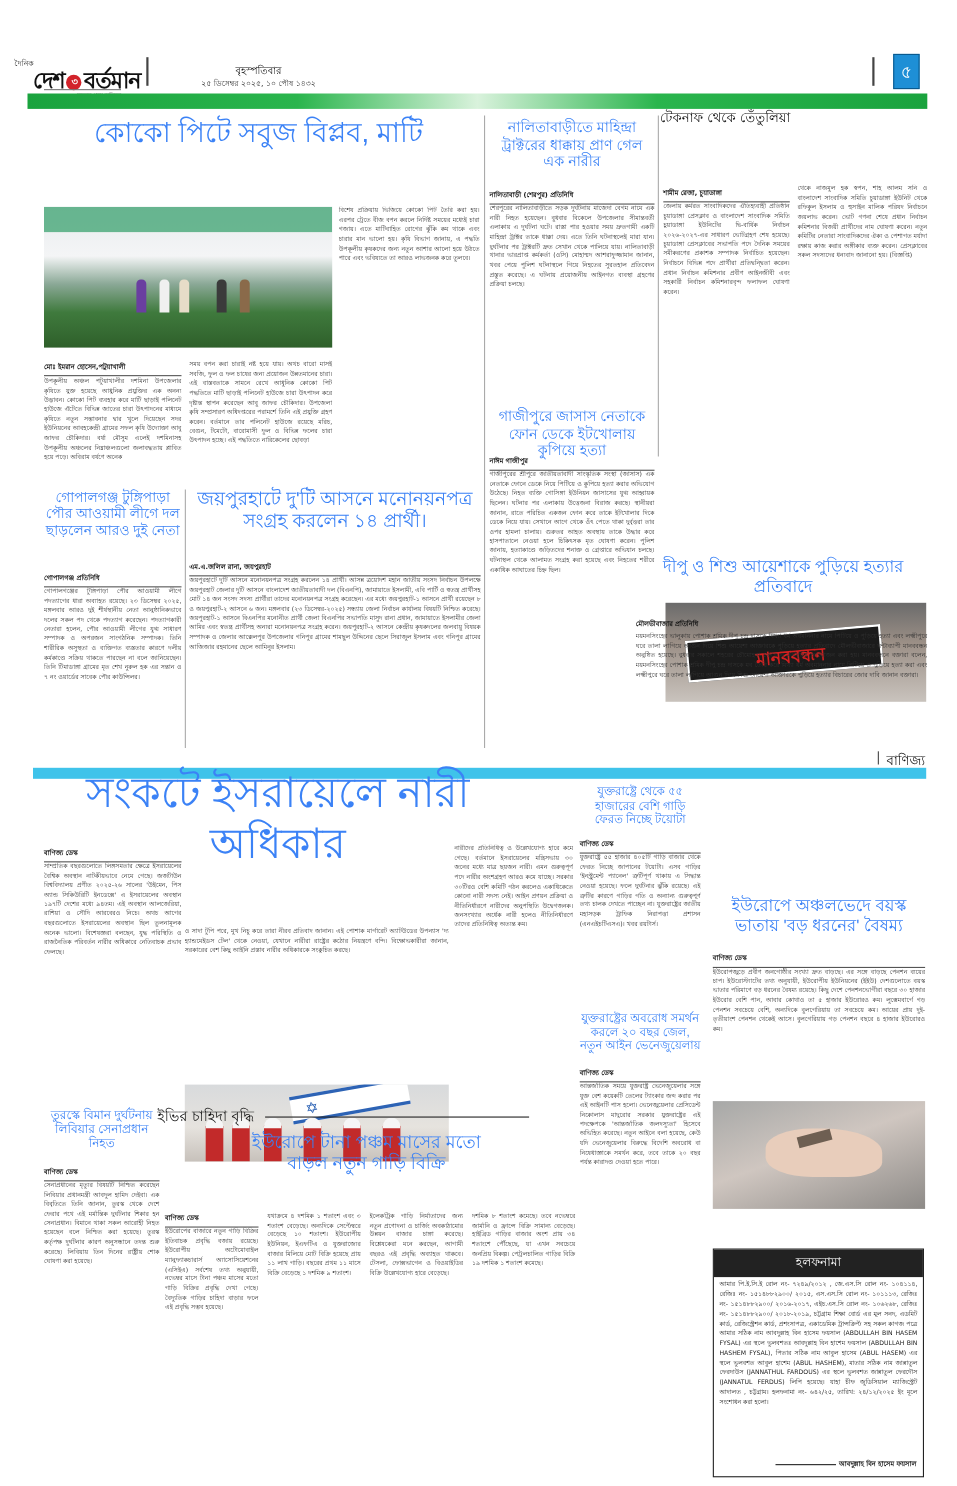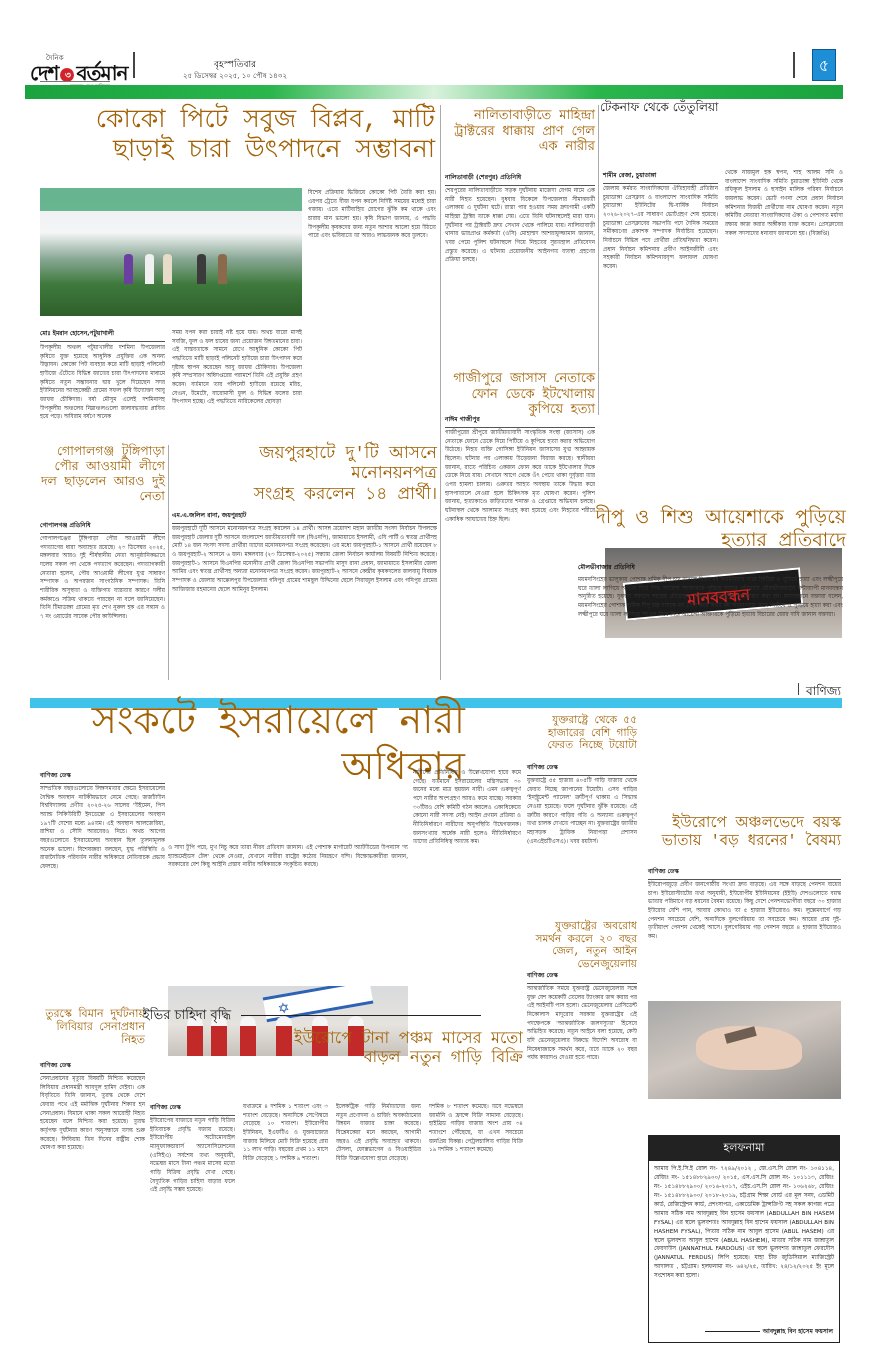--- a/index.html
+++ b/index.html
@@ -1,30 +1,30 @@
 <!DOCTYPE html>
 <html><head>
 <meta charset="utf-8">
 <style>
   * { box-sizing: border-box; margin: 0; padding: 0; }
   body { width: 870px; height: 1351px; background: #fff; font-family: "DejaVu Sans", sans-serif; color: #111; position: relative; overflow: hidden; }
   .abs { position: absolute; }
-  .logo-small { left: 46px; top: 52px; font-size: 7px; color: #333; }
+  .logo-small { left: 13px; top: 52px; font-size: 7px; color: #333; }
   .logo { left: 30px; top: 58px; font-size: 20px; font-weight: bold; color: #111; letter-spacing: -1px; }
   .logo .o { display: inline-block; width: 14px; height: 14px; border-radius: 50%; background: #d2232a; color: #fff; font-size: 9px; text-align: center; line-height: 14px; vertical-align: middle; margin: 0 2px; }
   .logo-tag { left: 40px; top: 81px; width: 70px; border-top: 1px solid #777; font-size: 5px; color: #555; text-align: right; padding-top: 1px; }
   .vbar { width: 2px; background: #444; }
   .day { left: 165px; top: 57px; width: 140px; text-align: center; font-size: 9px; }
   .date { left: 150px; top: 70px; width: 170px; text-align: center; font-size: 7px; color: #333; }
   .section-title { left: 600px; top: 58px; font-size: 12px; margin-top: 40px; }
   .page-no { left: 812px; top: 49px; width: 24px; height: 32px; background: #1e8fd6; color: #fff; font-size: 16px; text-align: center; line-height: 32px; border: 1px solid #0a5a8f; }
   .green-band { left: 25px; top: 85px; width: 818px; height: 14px; background: linear-gradient(90deg,#1aa33e 0%,#2ab54d 30%,#d9f2dc 50%,#2ab54d 70%,#1aa33e 100%); }
   .blue-band { left: 30px; top: 698px; width: 812px; height: 10px; background: #3fc3ea; }
 
-  .hl { font-family: Liberation Mono, monospace; line-height: 1.2; text-align: right; color: #a16207; }
+  .hl { font-family: Liberation Sans, sans-serif; line-height: 1.2; text-align: center; color: #3b82f6; }
   .byline { font-size: 6px; font-weight: bold; border-bottom: 1px solid #555; padding-bottom: 2px; }
   .body-text { font-size: 5.6px; line-height: 1.55; color: #333; text-align: justify; overflow: hidden; }
   .rule-v { width: 1px; background: #aaa; }
 
   .photo { overflow: hidden; }
   .farm-photo { background: linear-gradient(180deg,#e9ecef 0%,#f4f5f6 35%,#8aa896 55%,#3f7a3d 75%,#2e5f2a 100%); position: relative; }
   .farm-photo .roof { position:absolute; left:0; top:0; width:100%; height:18%; background:#2f9c66; opacity:.7; }
   .farm-photo .p { position:absolute; bottom:25%; width:9px; height:30px; border-radius:4px 4px 0 0; }
   .rally-photo { background: linear-gradient(180deg,#6b6b6b 0%,#9b8f86 40%,#c9c3bd 100%); position: relative; }
   .rally-photo .banner { position:absolute; left:8%; top:30%; width:75%; height:42%; background:#1b1b1b; border:2px solid #fff; transform: rotate(-5deg); }
@@ -55,21 +55,20 @@
 <div class="abs vbar" style="left:133px;top:52px;height:26px;"></div>
 <div class="abs day">বৃহস্পতিবার</div>
 <div class="abs date">২৫ ডিসেম্বর ২০২৫, ১০ পৌষ ১৪৩২</div>
 <div class="abs section-title">টেকনাফ থেকে তেঁতুলিয়া</div>
 <div class="abs vbar" style="left:793px;top:52px;height:26px;"></div>
 <div class="abs page-no">৫</div>
 <div class="abs green-band"></div>
 
 <div class="abs hl" style="left:35px;top:106px;width:400px;font-size:25px;">
   <div>কোকো পিটে সবুজ বিপ্লব, মাটি</div>
-  <div>ছাড়াই চারা উৎপাদনে সম্ভাবনা</div>
 </div>
 <div class="abs photo farm-photo" style="left:40px;top:188px;width:262px;height:128px;">
   <div class="roof"></div>
   <div class="p" style="left:32%;background:#6a3fa0;"></div>
   <div class="p" style="left:40%;background:#f0f0f0;"></div>
   <div class="p" style="left:47%;background:#e7dcc8;"></div>
   <div class="p" style="left:60%;background:#3b3b3b;"></div>
   <div class="p" style="left:68%;background:#8a6a4a;"></div>
 </div>
 <div class="abs byline" style="left:40px;top:328px;width:125px;">মোঃ ইমরান হোসেন,পটুয়াখালী</div>
@@ -89,21 +88,21 @@
 </div>
 <div class="abs byline" style="left:603px;top:170px;width:115px;">শামীম রেজা, চুয়াডাঙ্গা</div>
 <div class="abs body-text" style="left:603px;top:184px;width:115px;height:228px;">জেলায় কর্মরত সাংবাদিকদের ঐতিহ্যবাহী প্রতিষ্ঠান চুয়াডাঙ্গা প্রেসক্লাব ও বাংলাদেশ সাংবাদিক সমিতি চুয়াডাঙ্গা ইউনিটের দ্বি-বার্ষিক নির্বাচন ২০২৬-২০২৭-এর সাধারণ ভোটগ্রহণ শেষ হয়েছে। চুয়াডাঙ্গা প্রেসক্লাবের সভাপতি পদে দৈনিক সময়ের সমীকরণের প্রকাশক সম্পাদক নির্বাচিত হয়েছেন। নির্বাচনে বিভিন্ন পদে প্রার্থীরা প্রতিদ্বন্দ্বিতা করেন। প্রধান নির্বাচন কমিশনার প্রবীণ আইনজীবী এবং সহকারী নির্বাচন কমিশনারবৃন্দ ফলাফল ঘোষণা করেন।</div>
 <div class="abs body-text" style="left:725px;top:168px;width:118px;height:244px;">থেকে নাজমুল হক স্বপন, শাহ আলম সনি ও বাংলাদেশ সাংবাদিক সমিতি চুয়াডাঙ্গা ইউনিট থেকে রফিকুল ইসলাম ও হুসাইন মালিক পরিষদ নির্বাচনে জয়লাভ করেন। ভোট গণনা শেষে প্রধান নির্বাচন কমিশনার বিজয়ী প্রার্থীদের নাম ঘোষণা করেন। নতুন কমিটির নেতারা সাংবাদিকদের ঐক্য ও পেশাগত মর্যাদা রক্ষায় কাজ করার অঙ্গীকার ব্যক্ত করেন। প্রেসক্লাবের সকল সদস্যদের ধন্যবাদ জানানো হয়। (বিজ্ঞপ্তি)</div>
 
 <div class="abs photo rally-photo" style="left:605px;top:420px;width:237px;height:90px;">
   <div class="banner">
       <span>মানববন্ধন</span>
     </div>
 </div>
-<div class="abs hl" style="left:578px;top:507px;width:268px;font-size:19px;">
+<div class="abs hl" style="left:578px;top:507px;width:268px;font-size:15px;">
   <div>দীপু ও শিশু আয়েশাকে পুড়িয়ে হত্যার প্রতিবাদে</div>
 </div>
 <div class="abs byline" style="left:578px;top:562px;width:268px;border-bottom:none;">মৌলভীবাজার প্রতিনিধি</div>
 <div class="abs body-text" style="left:578px;top:575px;width:265px;height:105px;">ময়মনসিংহের ভালুকায় পোশাক শ্রমিক দীপু চন্দ্র দাসকে মিথ্যা ধর্ম অবমাননার নামে পিটিয়ে ও পুড়িয়ে হত্যা এবং লক্ষ্মীপুরে ঘরে তালা লাগিয়ে আগুন দিয়ে শিশু আয়েশা আক্তারকে পুড়িয়ে হত্যার প্রতিবাদে মৌলভীবাজারে ঘন্টাব্যাপী মানববন্ধন অনুষ্ঠিত হয়েছে। বুধবার সকালে শহরের চৌমোহনা চত্বরে এ কর্মসূচির আয়োজন করা হয়। মানববন্ধনে বক্তারা বলেন, ময়মনসিংহের পোশাক শ্রমিক দীপু চন্দ্র দাসকে মব তৈরি করে মিথ্যা ধর্ম অবমাননার নামে পিটিয়ে ও পুড়িয়ে হত্যা করা এবং লক্ষ্মীপুরে ঘরে তালা লাগিয়ে আগুন দিয়ে শিশু আয়েশা আক্তারকে পুড়িয়ে হত্যার বিচারের জোর দাবি জানান বক্তারা।</div>
 
 <div class="abs hl" style="left:40px;top:445px;width:125px;font-size:12.5px;">গোপালগঞ্জ টুঙ্গিপাড়া পৌর আওয়ামী লীগে দল ছাড়লেন আরও দুই নেতা</div>
 <div class="abs byline" style="left:40px;top:520px;width:125px;">গোপালগঞ্জ প্রতিনিধি</div>
 <div class="abs body-text" style="left:40px;top:534px;width:125px;height:144px;">গোপালগঞ্জের টুঙ্গিপাড়া পৌর আওয়ামী লীগে পদত্যাগের ধারা অব্যাহত রয়েছে। ২৩ ডিসেম্বর ২০২৫, মঙ্গলবার আরও দুই শীর্ষস্থানীয় নেতা আনুষ্ঠানিকভাবে দলের সকল পদ থেকে পদত্যাগ করেছেন। পদত্যাগকারী নেতারা হলেন, পৌর আওয়ামী লীগের যুগ্ম সাধারণ সম্পাদক ও অপরজন সাংগঠনিক সম্পাদক। তিনি শারীরিক অসুস্থতা ও ব্যক্তিগত ব্যস্ততার কারণে দলীয় কর্মকাণ্ডে সক্রিয় থাকতে পারছেন না বলে জানিয়েছেন। তিনি টিমাডাঙ্গা গ্রামের মৃত শেখ নুরুল হক এর সন্তান ও ৭ নং ওয়ার্ডের সাবেক পৌর কাউন্সিলর।</div>
 
 <div class="abs hl" style="left:172px;top:444px;width:265px;font-size:17px;">

